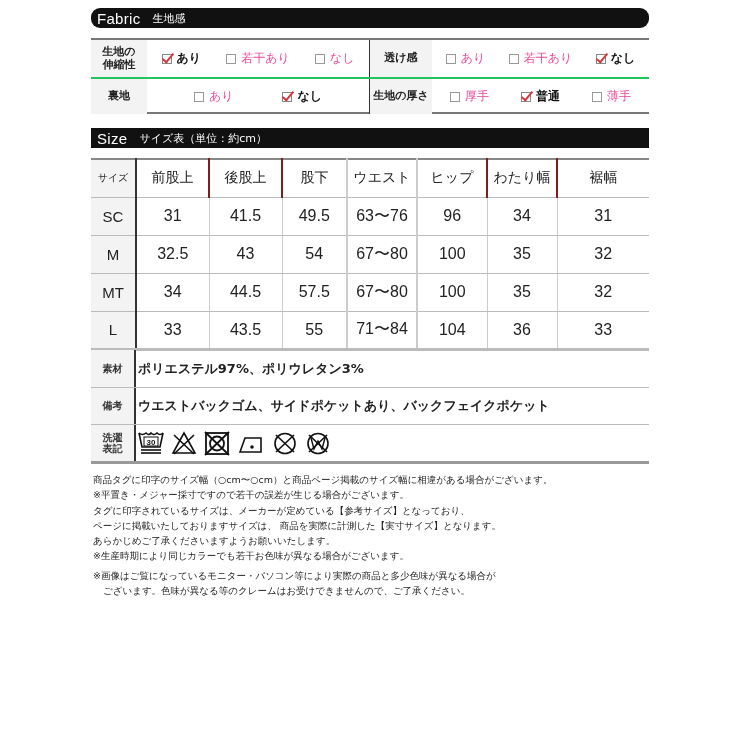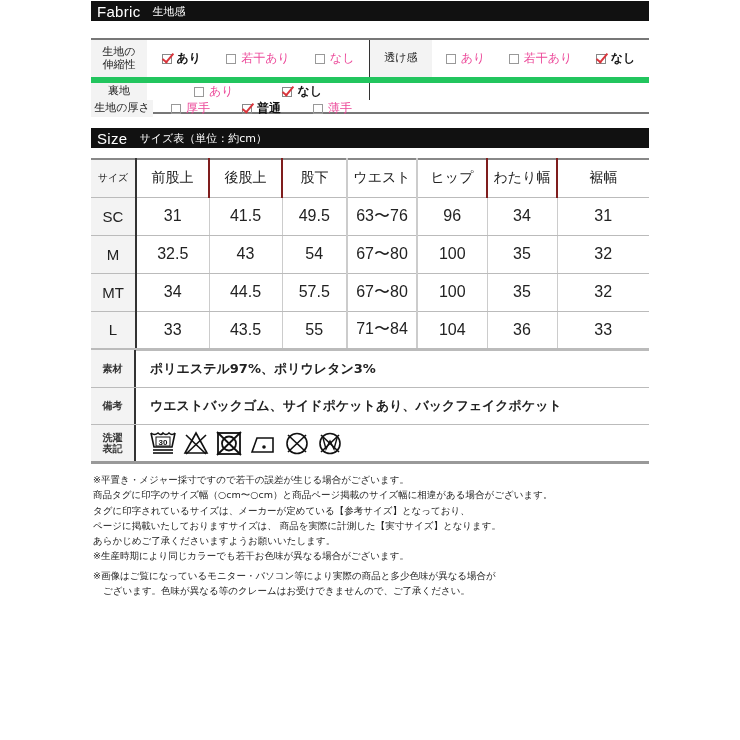--- a/index.html
+++ b/index.html
@@ -12,25 +12,25 @@
   }
   .section-bar .en { font-family: "Liberation Sans", sans-serif; font-size: 15px; letter-spacing: 0.3px; margin-right: 12px; }
   .section-bar .ja { font-size: 11px; }
 
   
   .fabric {
     position: absolute; left: 91px; top: 38px; width: 558px; height: 76px;
     border-top: 2px solid #777; border-bottom: 2px solid #777;
   }
   .frow { display: flex; height: 37px; }
-  .frow + .frow { border-top: 6px solid #22c55e; flex-direction: column; }
+  .frow + .frow { border-top: 2px solid #22c55e; }
   .fhalf { display: flex; width: 279px; height: 100%; }
   .fhalf.left { border-right: 1.5px solid #333; }
   .flabel {
-    width: 56px; background: #f3f3f3; font-size: 11px; font-weight: normal; color: #222;
+    width: 56px; background: #f3f3f3; font-size: 11px; font-weight: bold; color: #222;
     display: flex; align-items: center; justify-content: center; text-align: center; line-height: 1.15;
   }
   .fhalf.right .flabel { width: 62px; }
   .fopts { flex: 1; display: flex; align-items: center; justify-content: space-around; padding: 0 6px; gap: 8px; }
   .opt { display: flex; align-items: center; font-size: 12px; }
   .opt.off { color: #ec4899; }
   .opt.on { color: #111; font-weight: bold; }
   .cb {
     width: 10px; height: 10px; border: 1.3px solid #999; margin-right: 5px; position: relative; display: inline-block;
   }
@@ -55,33 +55,33 @@
   .size .wide { border-right: 2px solid #ccc; }
 
   
   .info { position: absolute; left: 91px; top: 350px; width: 558px; border-bottom: 3px solid #999; font-weight: bold; }
   .irow { display: flex; height: 37px; }
   .irow + .irow { border-top: 1px solid #bbb; }
   .ilabel {
     width: 45px; background: #f3f3f3; border-right: 2px solid #333; font-size: 10px; color: #333;
     display: flex; align-items: center; justify-content: center; text-align: center; line-height: 1.15;
   }
-  .ival { flex: 1; display: flex; align-items: center; padding-left: 14px; font-size: 13px; color: #222; }
+  .ival { flex: 1; display: flex; align-items: center; padding-left: 2px; font-size: 13px; color: #222; }
   .care { display: flex; gap: 7px; align-items: center; }
   .care svg { display: block; }
 
   .notes { position: absolute; left: 93px; top: 472px; font-size: 9.5px; line-height: 15.3px; color: #222; }
   .notes p { white-space: nowrap; }
   .notes .gap { margin-top: 4px; }
   .notes .indent { padding-left: 10px; }
 </style>
 </head>
 <body>
 
-<div class="section-bar" style="top:1px;">
+<div class="section-bar" style="top:8px;border-radius:9px;">
   <span class="en">Fabric</span>
   <span class="ja">生地感</span>
 </div>
 
 <div class="fabric">
   <div class="frow">
     <div class="fhalf left">
       <div class="flabel">生地の<br>伸縮性</div>
       <div class="fopts">
         <span class="opt on">
@@ -262,21 +262,21 @@
             <line x1="4" y1="5" x2="22" y2="22"></line>
             <line x1="22" y1="5" x2="4" y2="22"></line>
           <path d="M6 8 L9 19 L13 11 L17 19 L20 8" stroke-width="1.4"></path>
         </svg>
       </div>
     </div>
   </div>
 </div>
 
 <div class="notes">
+  <p>商品タグに印字のサイズ幅（○cm〜○cm）と商品ページ掲載のサイズ幅に相違がある場合がございます。</p>
   <p>※平置き・メジャー採寸ですので若干の誤差が生じる場合がございます。</p>
-  <p>商品タグに印字のサイズ幅（○cm〜○cm）と商品ページ掲載のサイズ幅に相違がある場合がございます。</p>
   <p>タグに印字されているサイズは、メーカーが定めている【参考サイズ】となっており、</p>
   <p>ページに掲載いたしておりますサイズは、 商品を実際に計測した【実寸サイズ】となります。</p>
   <p>あらかじめご了承くださいますようお願いいたします。</p>
   <p>※生産時期により同じカラーでも若干お色味が異なる場合がございます。</p>
   <p class="gap">※画像はご覧になっているモニター・パソコン等により実際の商品と多少色味が異なる場合が</p>
   <p class="indent">ございます。色味が異なる等のクレームはお受けできませんので、ご了承ください。</p>
 </div>
 
 </body></html>

